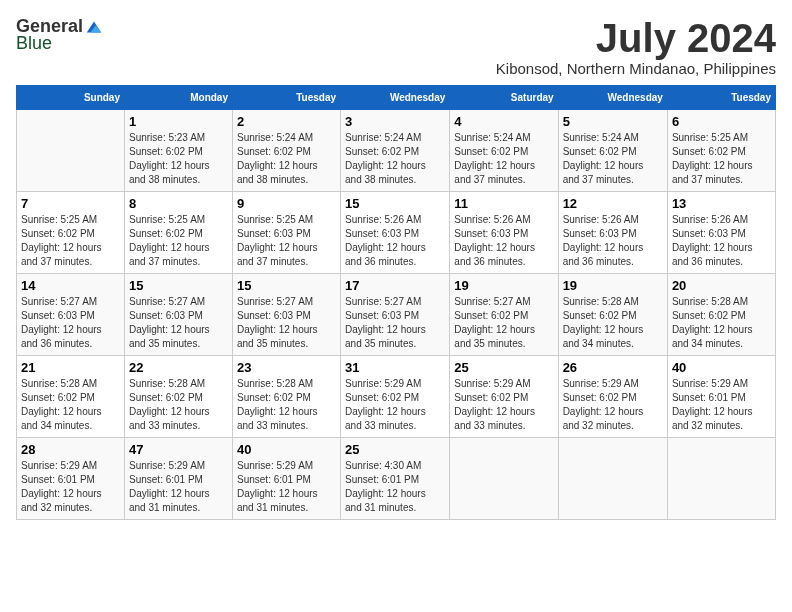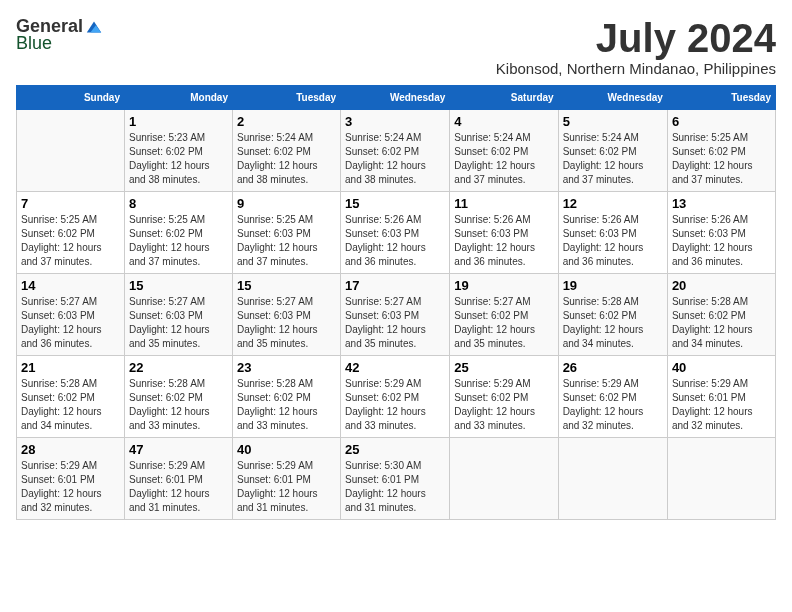--- a/index.html
+++ b/index.html
@@ -281,21 +281,21 @@
 and 33 minutes.</div>
         </td>
         <td>
           <span class="day-number">23</span>
           <div class="day-info" style="white-space: pre-line;">Sunrise: 5:28 AM
 Sunset: 6:02 PM
 Daylight: 12 hours
 and 33 minutes.</div>
         </td>
         <td>
-          <span class="day-number">42</span>
+          <span class="day-number">31</span>
           <div class="day-info" style="white-space: pre-line;">Sunrise: 5:29 AM
 Sunset: 6:02 PM
 Daylight: 12 hours
 and 33 minutes.</div>
         </td>
         <td>
           <span class="day-number">25</span>
           <div class="day-info" style="white-space: pre-line;">Sunrise: 5:29 AM
 Sunset: 6:02 PM
 Daylight: 12 hours
@@ -333,21 +333,21 @@
         </td>
         <td>
           <span class="day-number">40</span>
           <div class="day-info" style="white-space: pre-line;">Sunrise: 5:29 AM
 Sunset: 6:01 PM
 Daylight: 12 hours
 and 31 minutes.</div>
         </td>
         <td>
           <span class="day-number">25</span>
-          <div class="day-info" style="white-space: pre-line;">Sunrise: 5:30 AM
+          <div class="day-info" style="white-space: pre-line;">Sunrise: 4:30 AM
 Sunset: 6:01 PM
 Daylight: 12 hours
 and 31 minutes.</div>
         </td>
         <td></td>
         <td></td>
         <td></td>
       </tr>
     </tbody>
 </table>

